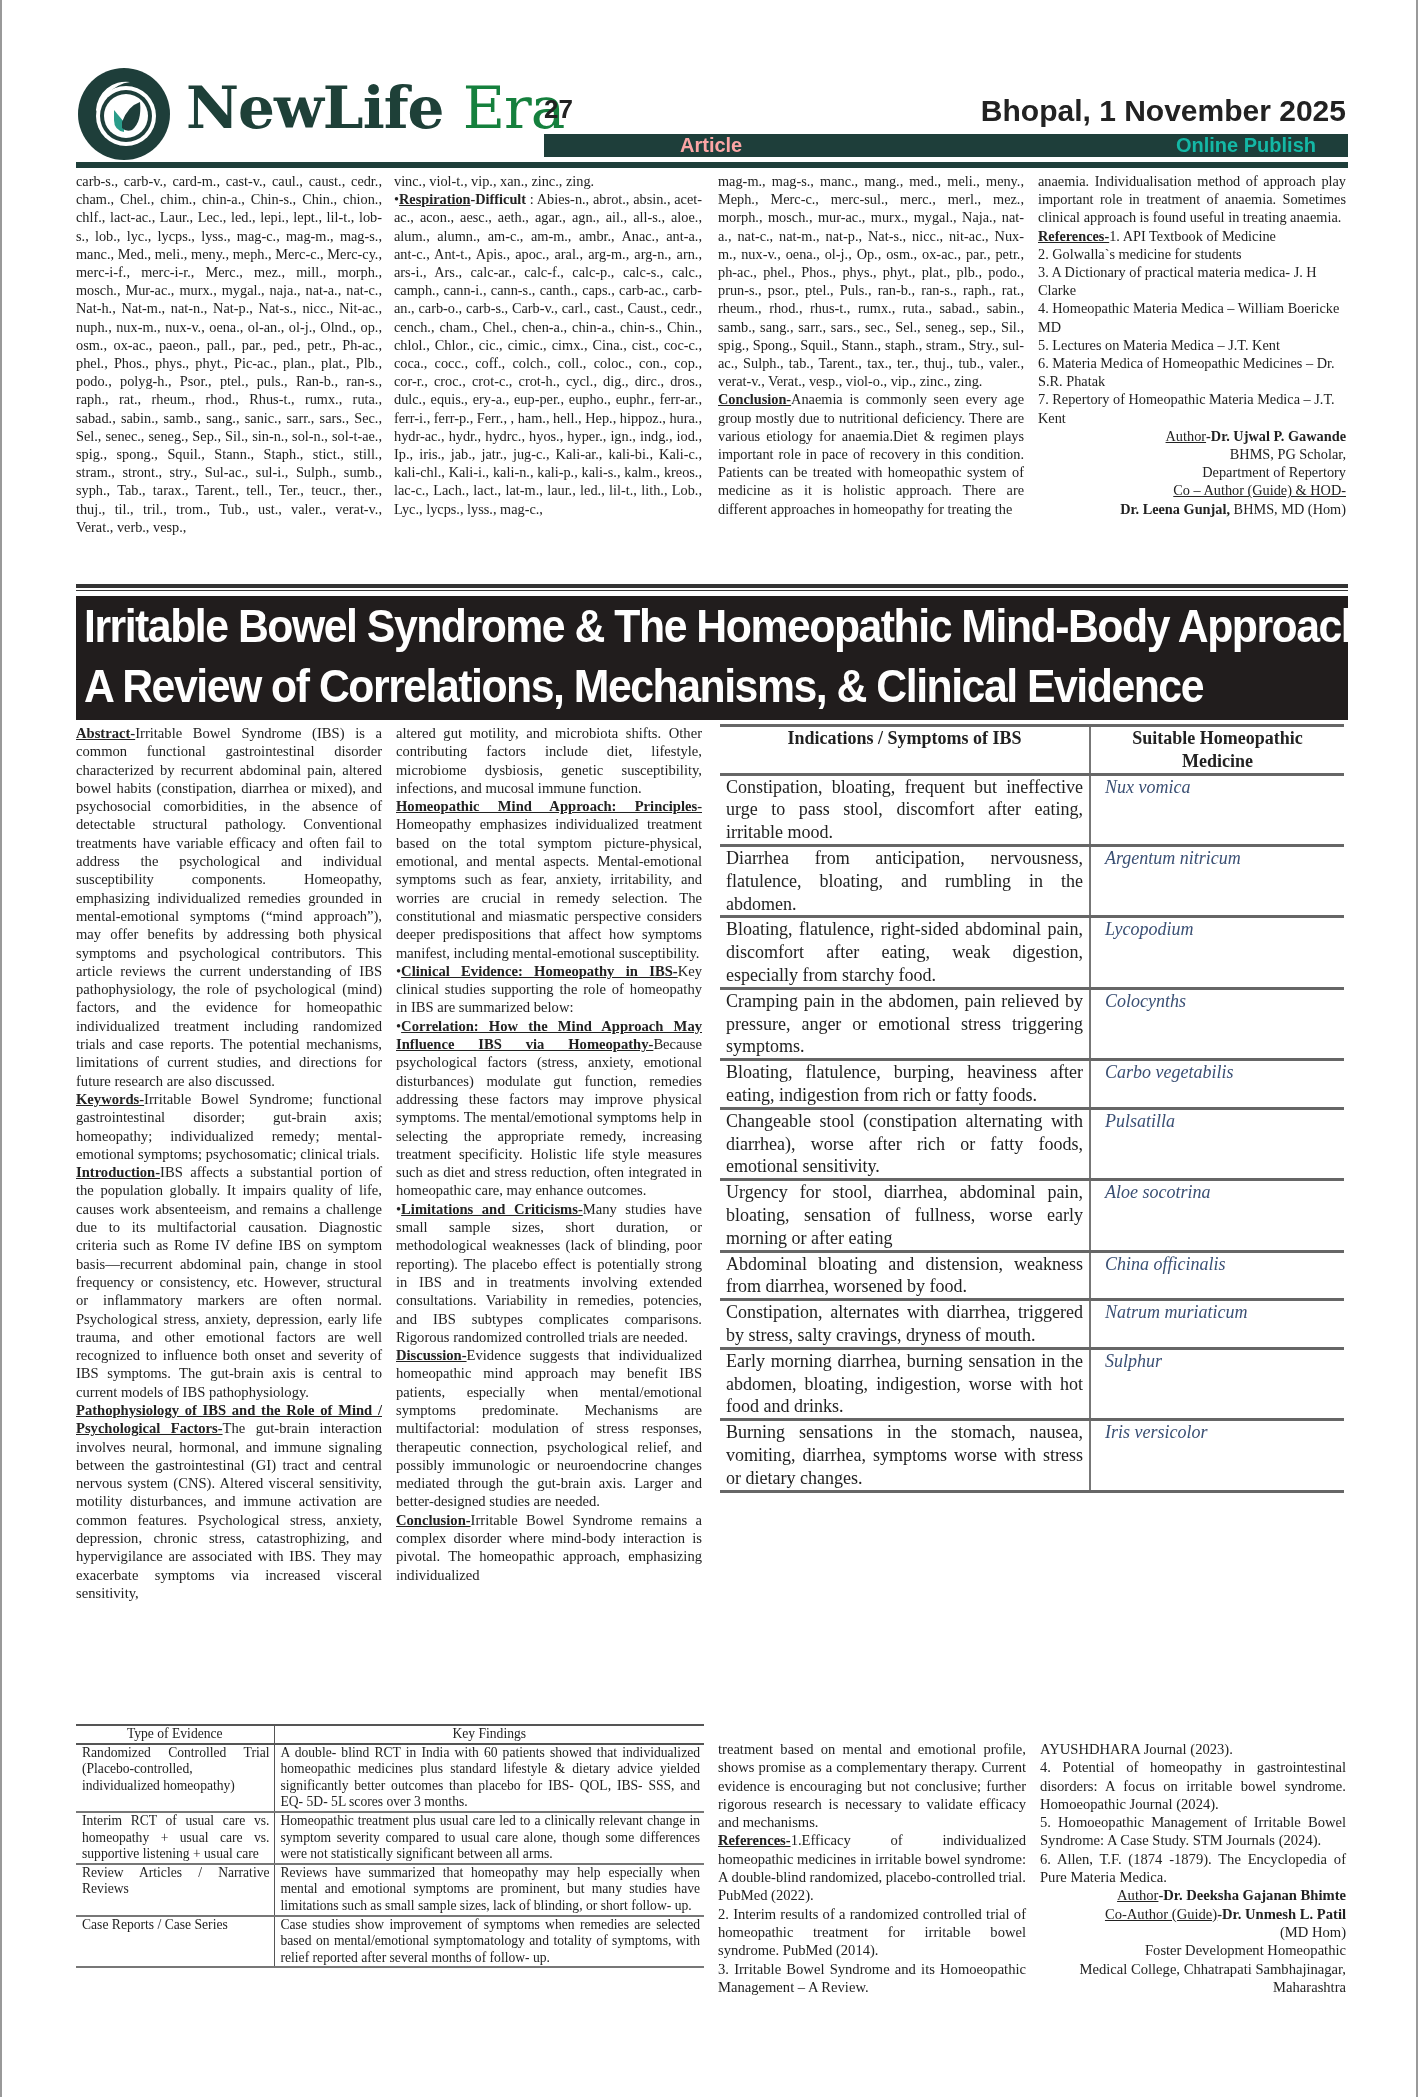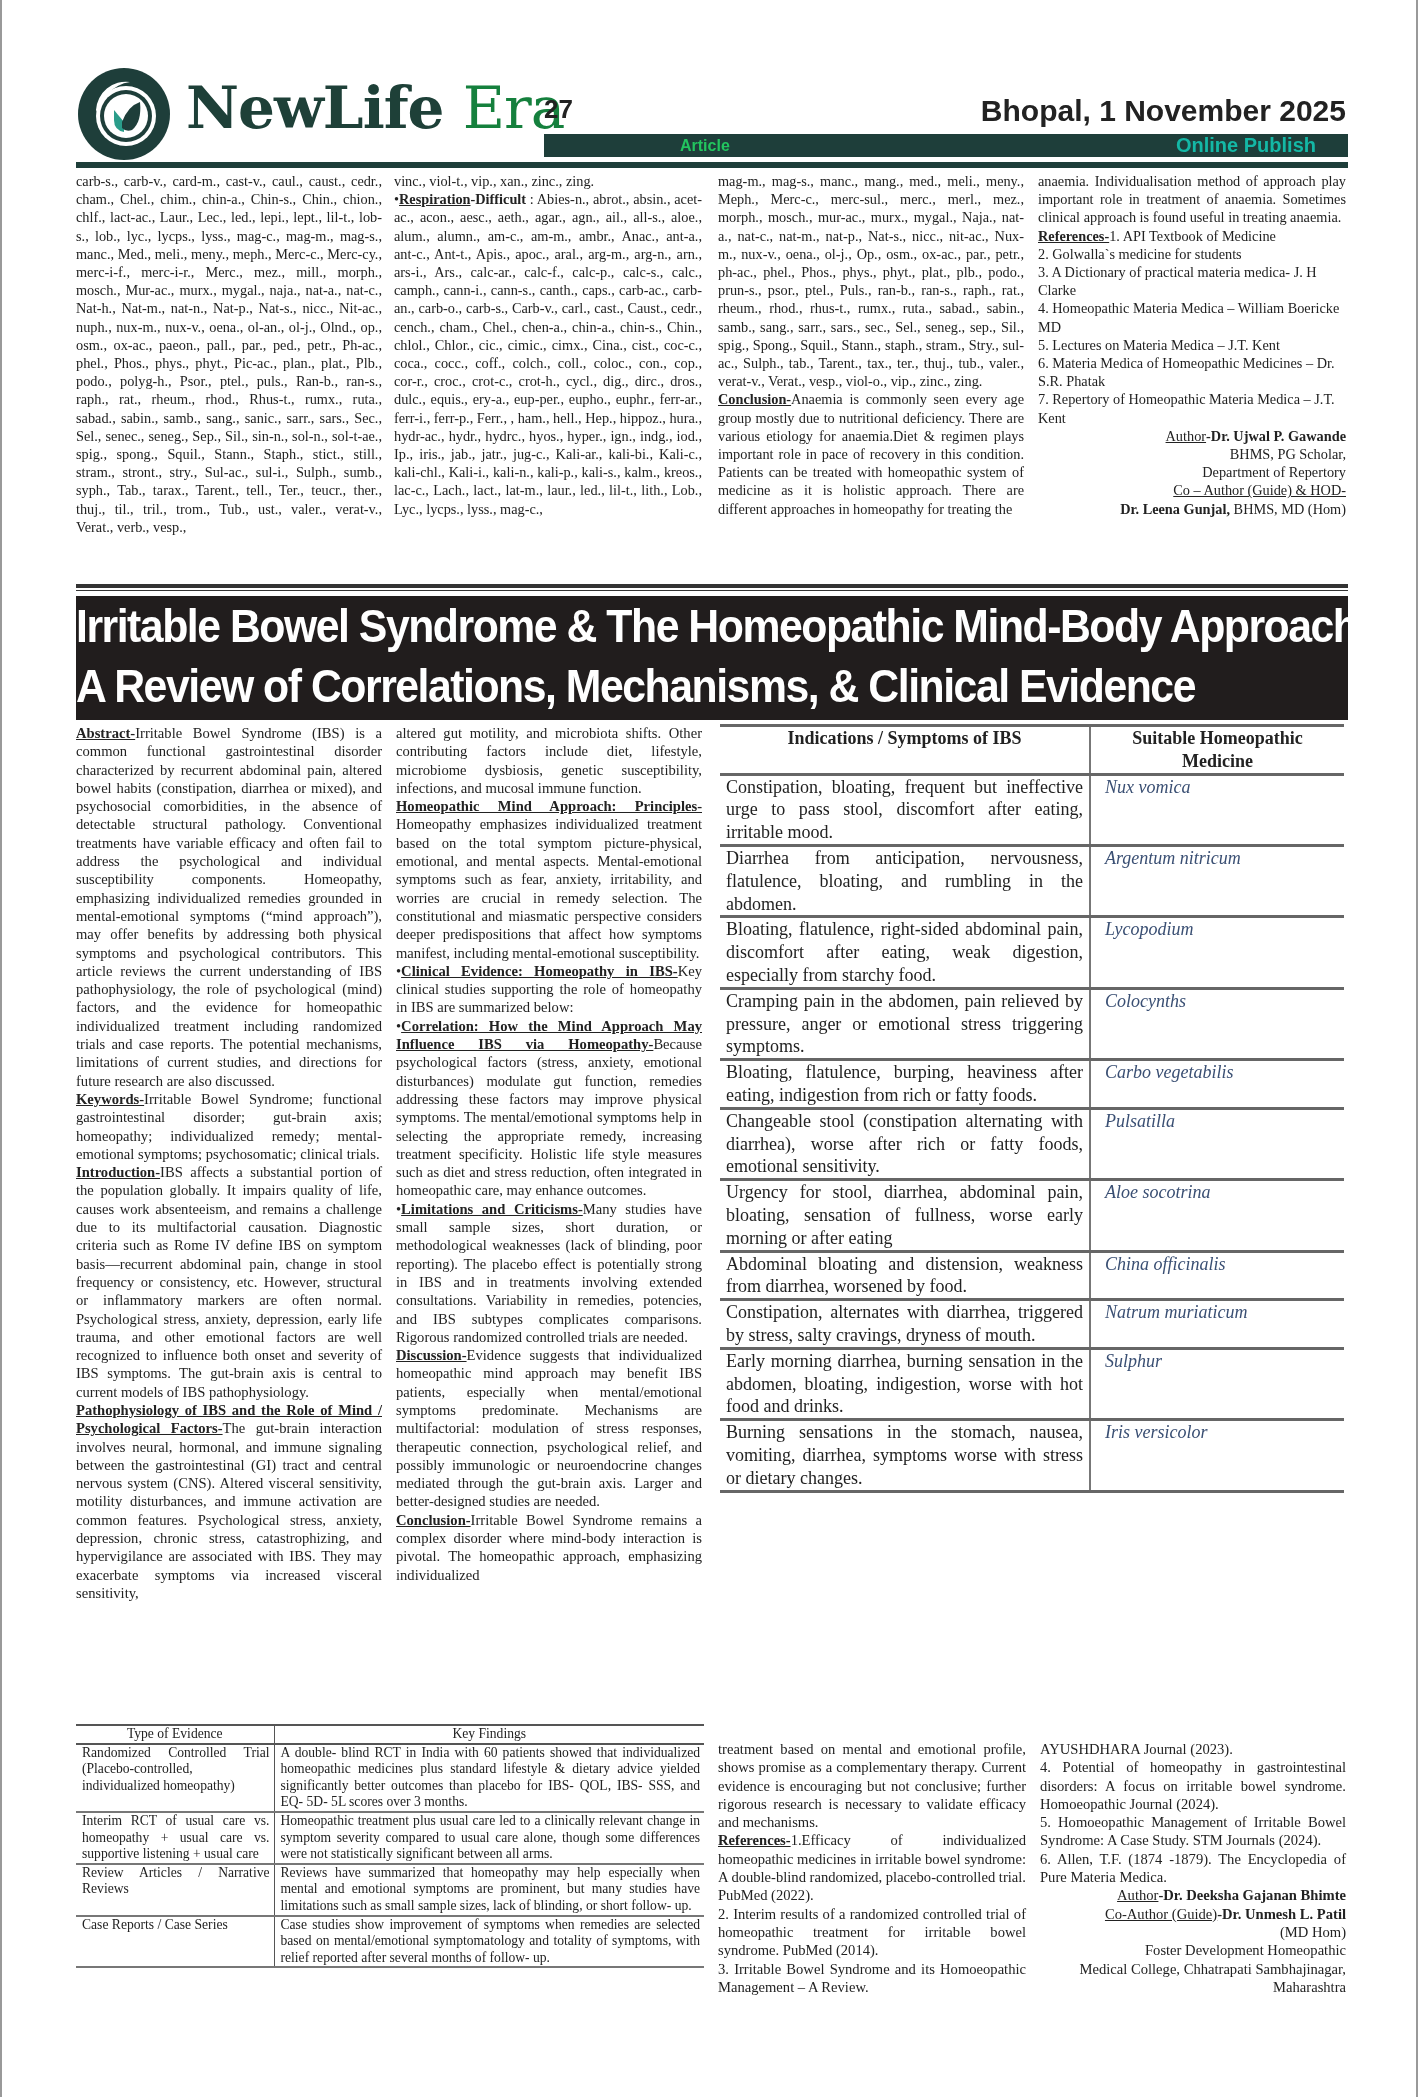--- a/index.html
+++ b/index.html
@@ -6,32 +6,32 @@
   body { width: 1418px; height: 2097px; background: #fff; font-family: "Liberation Serif", serif; color: #222; overflow: hidden; position: relative; }
   .page { position: absolute; left: 0; top: 0; width: 1418px; height: 2097px; border-left: 2px solid #999; border-right: 2px solid #999; }
   
   .masthead { position: absolute; left: 74px; top: 66px; width: 1272px; height: 100px; }
   .logo { position: absolute; left: 0; top: 0; width: 96px; height: 96px; }
   .brand { position: absolute; left: 110px; top: 8px; font-family: "DejaVu Serif", serif; font-size: 58px; font-weight: bold; color: #1e4038; letter-spacing: -1px; }
   .brand .era { color: #15803d; font-weight: normal; }
   .pageno { position: absolute; left: 468px; top: 28px; font-family: "Liberation Sans", sans-serif; font-weight: bold; font-size: 26px; color: #222; }
   .dateline { position: absolute; right: 2px; top: 28px; font-family: "Liberation Sans", sans-serif; font-weight: bold; font-size: 30px; color: #222; }
   .bar { position: absolute; left: 468px; top: 68px; width: 804px; height: 23px; background: #1e3e3a; }
-  .bar-left { position: absolute; left: 136px; top: 0; font-family: "Liberation Sans", sans-serif; font-weight: bold; color: #22c55e; font-size: 16px; line-height: 23px; }
+  .bar-left { position: absolute; left: 136px; top: 0; font-family: "Liberation Sans", sans-serif; font-weight: bold; color: #fca5a5; font-size: 20px; line-height: 23px; }
   .bar-right { position: absolute; right: 32px; top: 0; font-family: "Liberation Sans", sans-serif; font-weight: bold; color: #14b8a6; font-size: 20px; line-height: 23px; }
   .rule { position: absolute; left: 74px; top: 162px; width: 1272px; height: 6px; background: #1e3e3a; }
   
   .col { position: absolute; font-size: 14.3px; line-height: 18.2px; text-align: justify; }
   .col b { font-weight: bold; }
   .u { text-decoration: underline; font-weight: bold; }
   .uplain { text-decoration: underline; text-align: center; }
   .top-rule { position: absolute; left: 74px; top: 584px; width: 1272px; height: 4px; background: #333; }
   .top-rule2 { position: absolute; left: 74px; top: 590px; width: 1272px; height: 1px; background: #333; }
   
-  .title-block { position: absolute; left: 74px; top: 596px; width: 1272px; height: 124px; background: #211d1d; padding: 0 0; }
+  .title-block { position: absolute; left: 74px; top: 596px; width: 1272px; height: 124px; background: #211d1d; padding: 0 8px; }
   .title-line { font-family: "Liberation Sans", sans-serif; font-weight: bold; color: #fff; font-size: 46px; line-height: 60px; letter-spacing: -1.6px; transform: scaleX(0.93); transform-origin: left; white-space: nowrap; }
   
   table { border-collapse: collapse; }
   .sym-table { position: absolute; left: 718px; top: 724px; width: 624px; font-size: 18px; line-height: 22.8px; }
   .sym-table th { font-weight: bold; text-align: center; padding: 0 6px; border-bottom: 3px solid #666; vertical-align: top; }
   .sym-table td { padding: 0 6px; vertical-align: top; border-bottom: 3px solid #666; }
   .sym-table td.s { text-align: justify; width: 370px; }
   .sym-table td.m { font-style: italic; color: #3a4f73; padding-left: 14px; }
   .sym-table th:first-child, .sym-table td:first-child { border-right: 2px solid #777; }
   .sym-table thead tr { border-top: 3px solid #666; }

